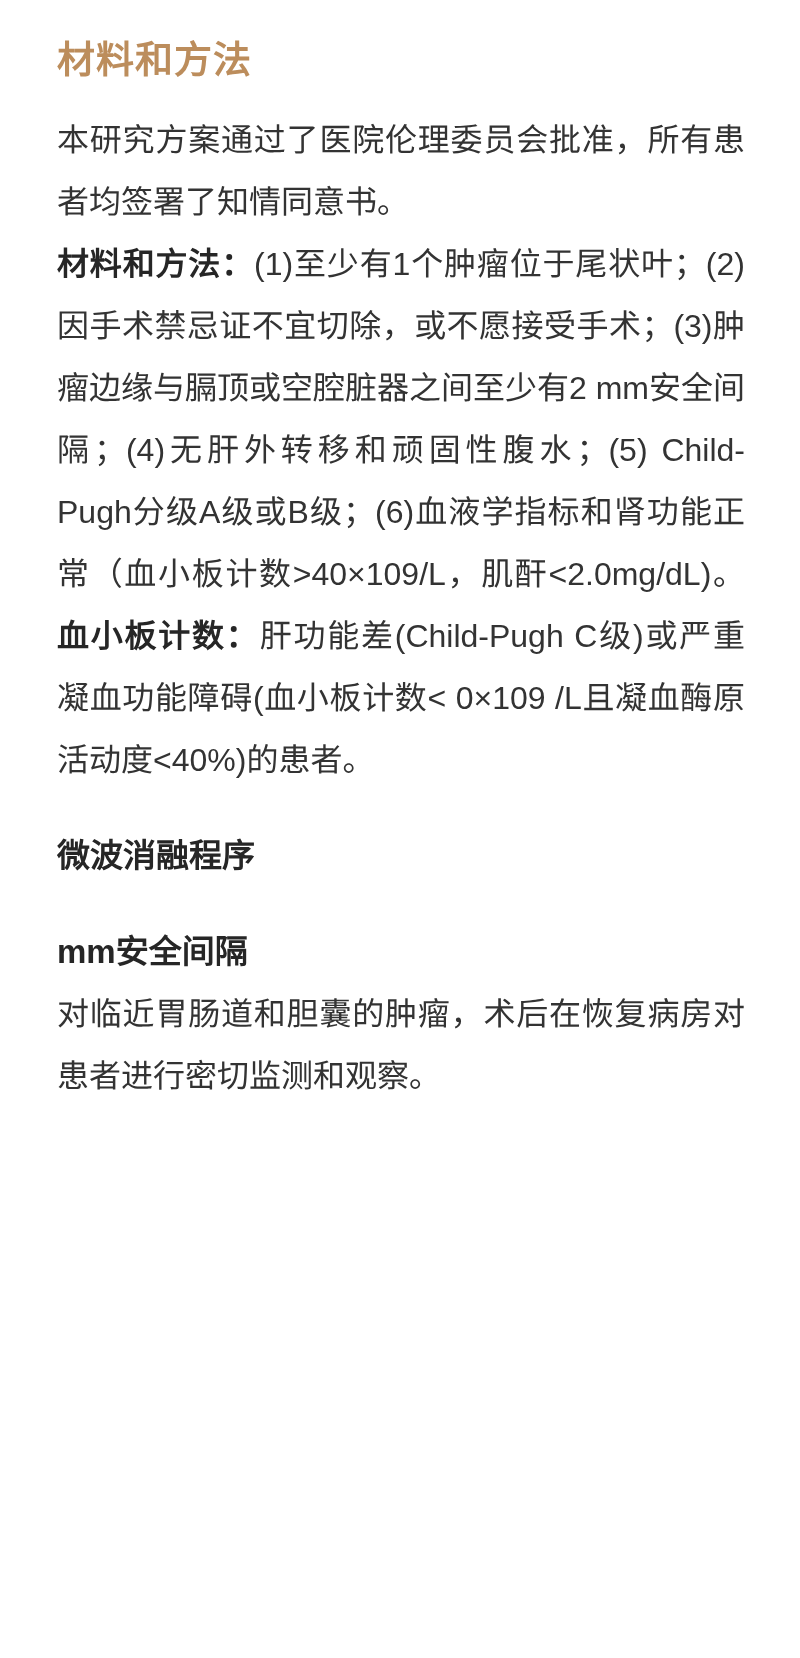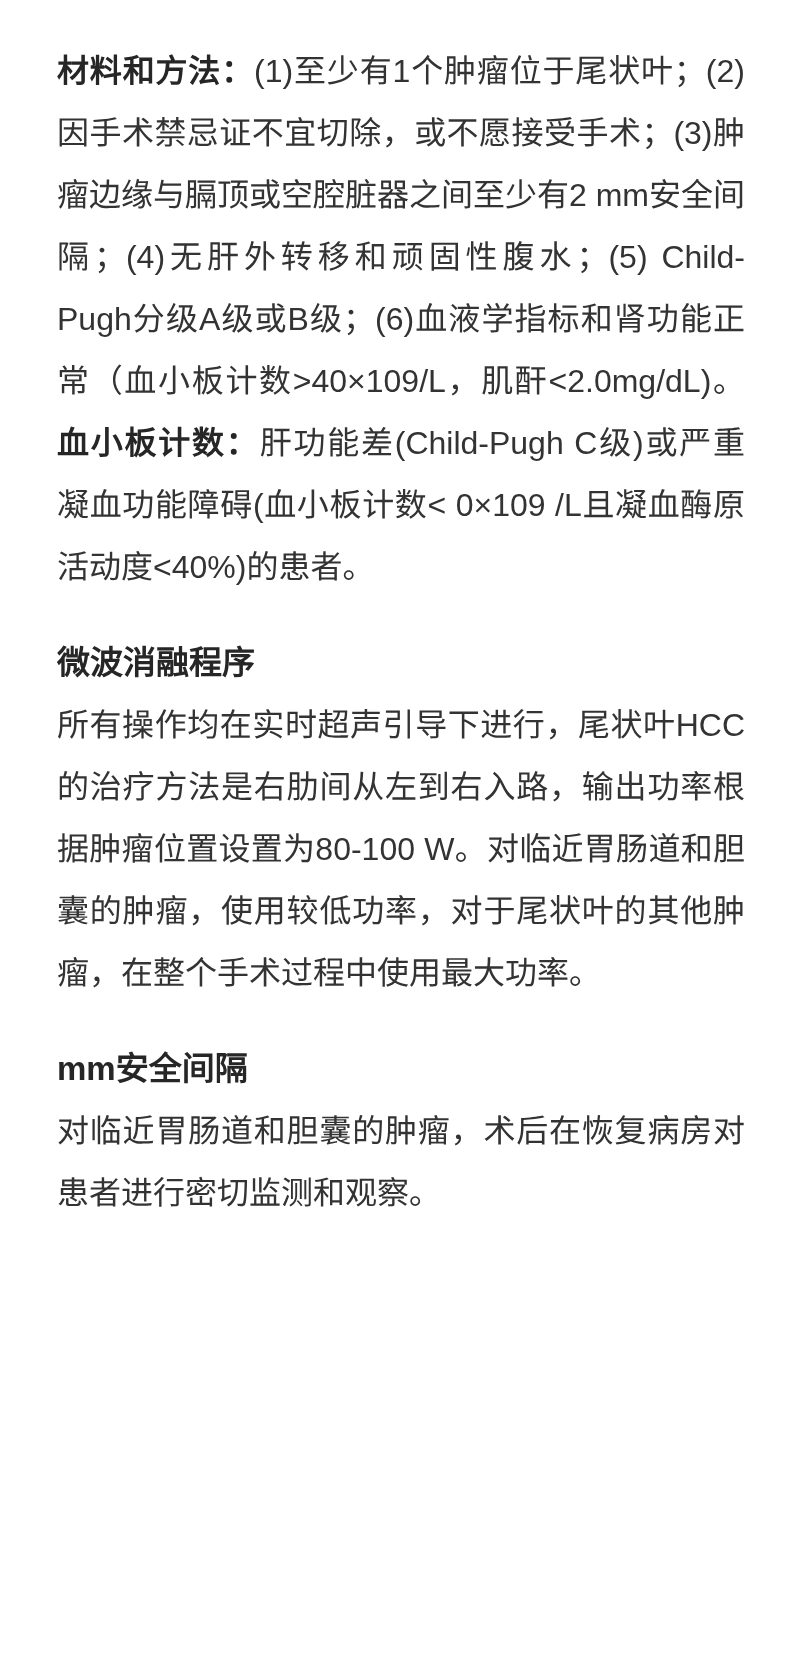--- a/index.html
+++ b/index.html
@@ -53,26 +53,27 @@
   .body-para strong {
     font-weight: 700;
     color: var(--dark, #262626);
   }
 </style>
 </head>
 <body>
 
 <div class="page">
 
+  <h1 class="main-title">材料和方法</h1>
 
+  <p class="body-para intro">本研究方案通过了医院伦理委员会批准，所有患者均签署了知情同意书。</p>
 
 
   <p class="body-para"><strong>材料和方法：</strong><span>(1)至少有1个肿瘤位于尾状叶；(2)因手术禁忌证不宜切除，或不愿接受手术；(3)肿瘤边缘与膈顶或空腔脏器之间至少有2 mm安全间隔；(4)无肝外转移和顽固性腹水；(5) Child-Pugh分级A级或B级；(6)血液学指标和肾功能正常（血小板计数&gt;40×109/L，肌酐&lt;2.0mg/dL)。</span><strong>血小板计数：</strong><span>肝功能差(Child-Pugh C级)或严重凝血功能障碍(血小板计数&lt; 0×109 /L且凝血酶原活动度&lt;40%)的患者。</span></p>
 
   <h2 class="sub-heading dark">微波消融程序</h2>
 
-  <p class="body-para">所有操作均在实时超声引导下进行，尾状叶HCC的治疗方法是右肋间从左到右入路，输出功率根据肿瘤位置设置为80-100 W。对临近胃肠道和胆囊的肿瘤，使用较低功率，对于尾状叶的其他肿瘤，在整个手术过程中使用最大功率。</p>
 
   <h2 class="sub-heading dark">mm安全间隔</h2>
 
   <p class="body-para">对临近胃肠道和胆囊的肿瘤，术后在恢复病房对患者进行密切监测和观察。</p>
 
 </div>
 
 </body></html>

